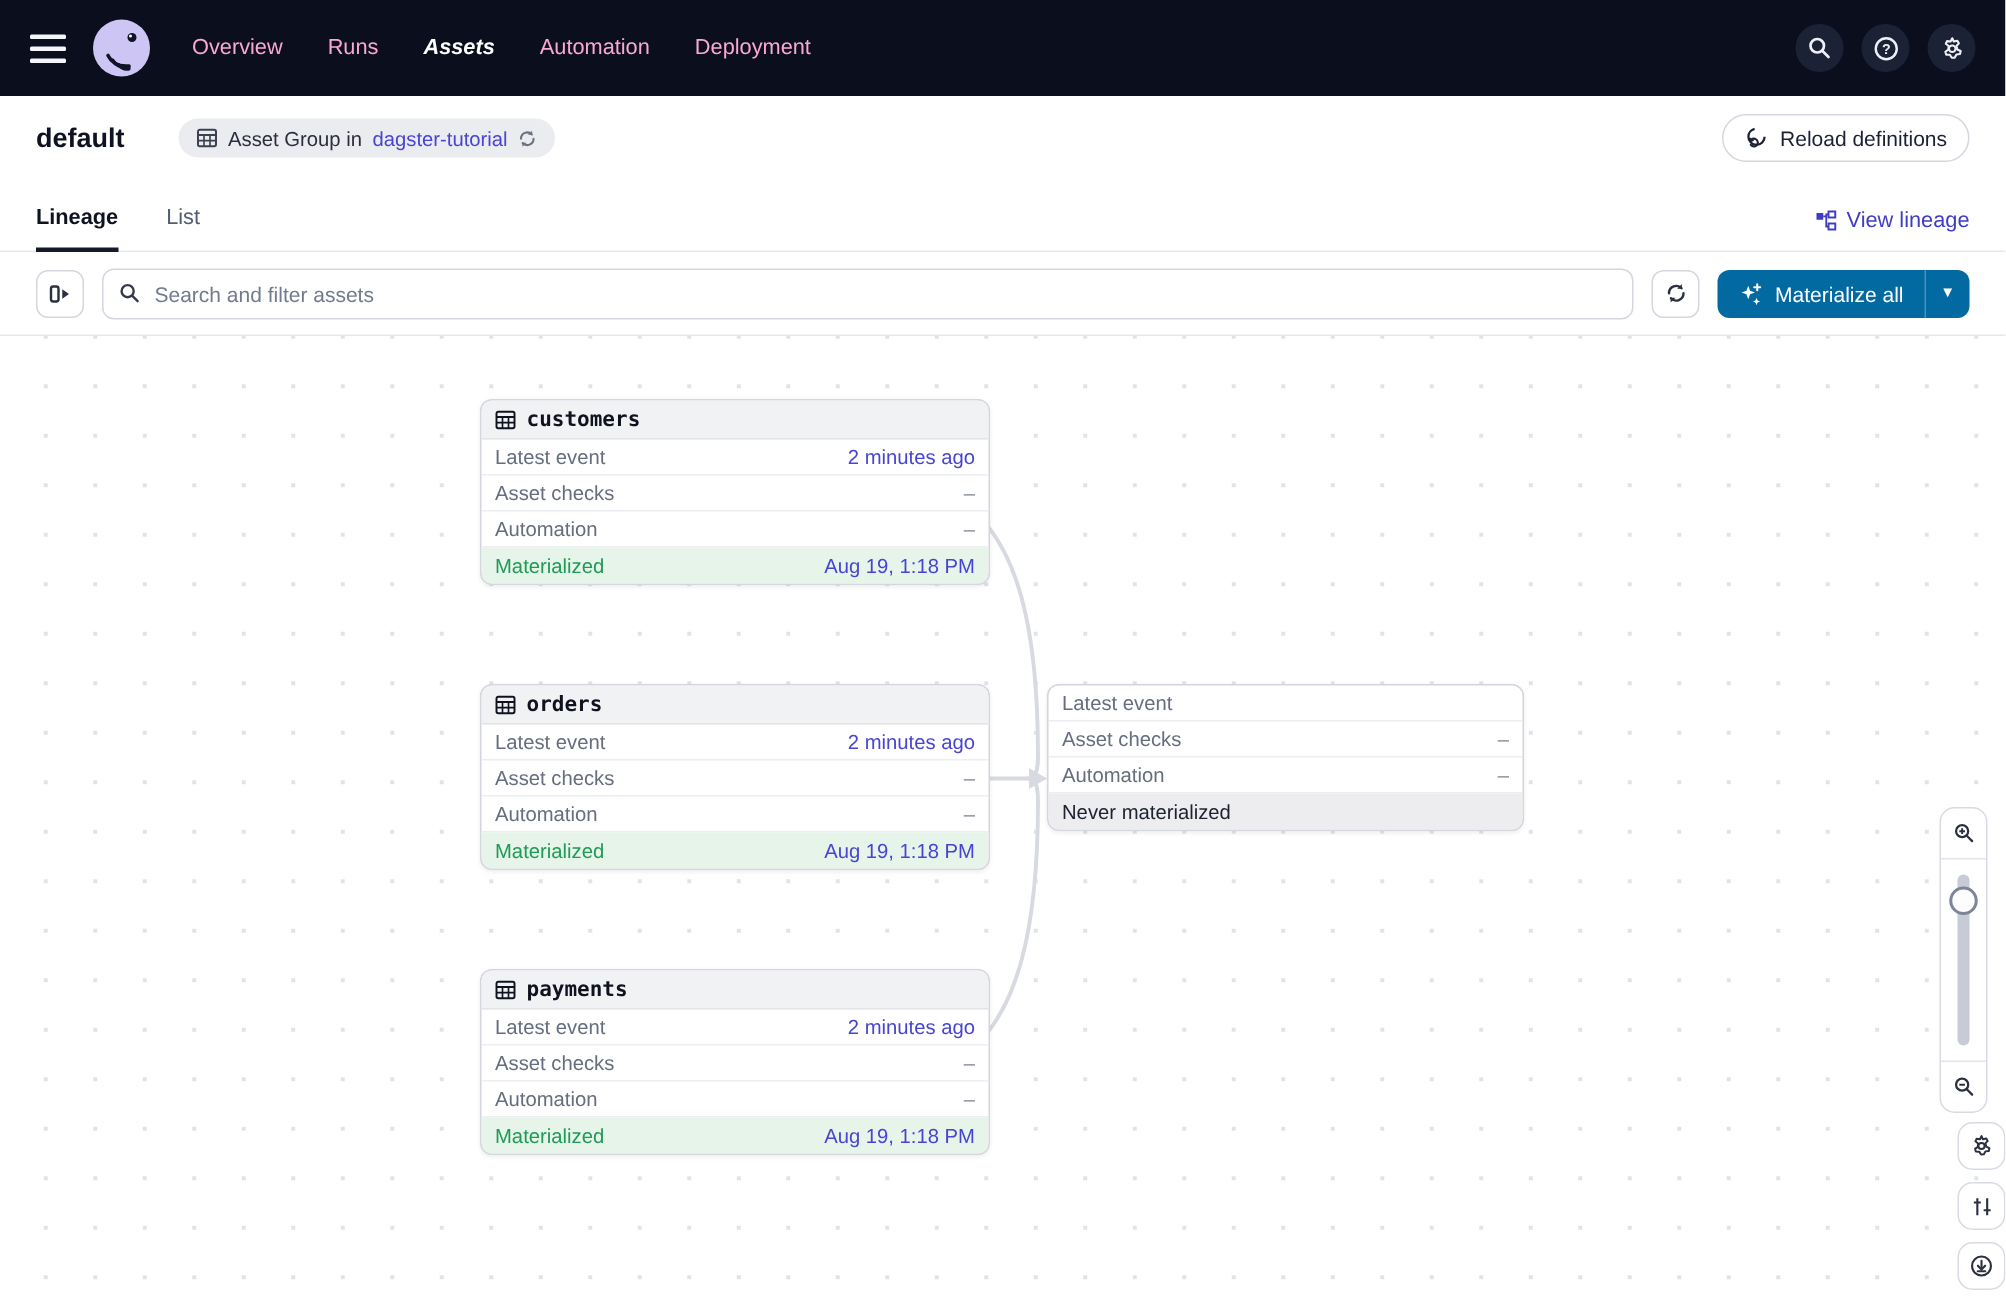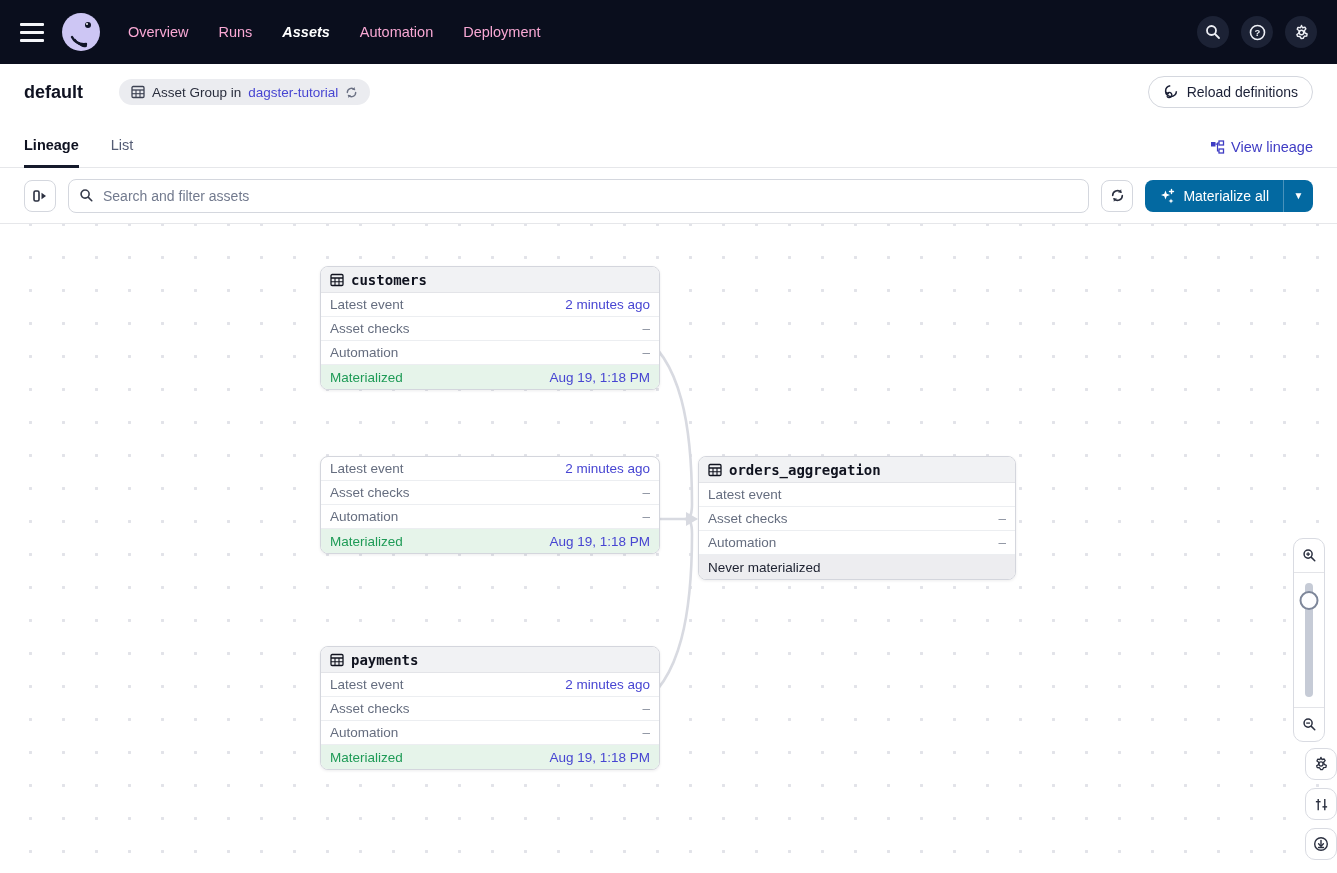--- a/index.html
+++ b/index.html
@@ -230,20 +230,30 @@
         <span class="an-label">Automation</span>
         <span class="an-val">–</span>
       </div>
     <div class="an-row an-status materialized">
         <span class="an-label">Materialized</span>
         <span class="an-val link">Aug 19, 1:18 PM</span>
       </div>
   </div>
 
   <div class="asset-node" style="left:320px; top:232px;">
+    <div class="an-header">
+      <svg width="14" height="14" viewBox="0 0 14 14">
+          <rect x="1" y="1.5" width="12" height="11" rx="1.2" fill="none" stroke="#10131f" stroke-width="1.3"></rect>
+          <line x1="1" y1="5" x2="13" y2="5" stroke="#10131f" stroke-width="1.3"></line>
+          <line x1="1" y1="8.7" x2="13" y2="8.7" stroke="#10131f" stroke-width="1.1"></line>
+          <line x1="5" y1="5" x2="5" y2="12.5" stroke="#10131f" stroke-width="1.1"></line>
+          <line x1="9" y1="5" x2="9" y2="12.5" stroke="#10131f" stroke-width="1.1"></line>
+        </svg>
+      <span class="mono">orders</span>
+    </div>
     <div class="an-row">
         <span class="an-label">Latest event</span>
         <span class="an-val link">2 minutes ago</span>
       </div>
     <div class="an-row">
         <span class="an-label">Asset checks</span>
         <span class="an-val">–</span>
       </div>
     <div class="an-row">
         <span class="an-label">Automation</span>
@@ -278,30 +288,20 @@
         <span class="an-label">Automation</span>
         <span class="an-val">–</span>
       </div>
     <div class="an-row an-status materialized">
         <span class="an-label">Materialized</span>
         <span class="an-val link">Aug 19, 1:18 PM</span>
       </div>
   </div>
 
   <div class="asset-node" style="left:698px; top:232px; width:318px;">
-    <div class="an-header">
-      <svg width="14" height="14" viewBox="0 0 14 14">
-          <rect x="1" y="1.5" width="12" height="11" rx="1.2" fill="none" stroke="#10131f" stroke-width="1.3"></rect>
-          <line x1="1" y1="5" x2="13" y2="5" stroke="#10131f" stroke-width="1.3"></line>
-          <line x1="1" y1="8.7" x2="13" y2="8.7" stroke="#10131f" stroke-width="1.1"></line>
-          <line x1="5" y1="5" x2="5" y2="12.5" stroke="#10131f" stroke-width="1.1"></line>
-          <line x1="9" y1="5" x2="9" y2="12.5" stroke="#10131f" stroke-width="1.1"></line>
-        </svg>
-      <span class="mono">orders_aggregation</span>
-    </div>
     <div class="an-row">
         <span class="an-label">Latest event</span>
         <span class="an-val"></span>
       </div>
     <div class="an-row">
         <span class="an-label">Asset checks</span>
         <span class="an-val">–</span>
       </div>
     <div class="an-row">
         <span class="an-label">Automation</span>

